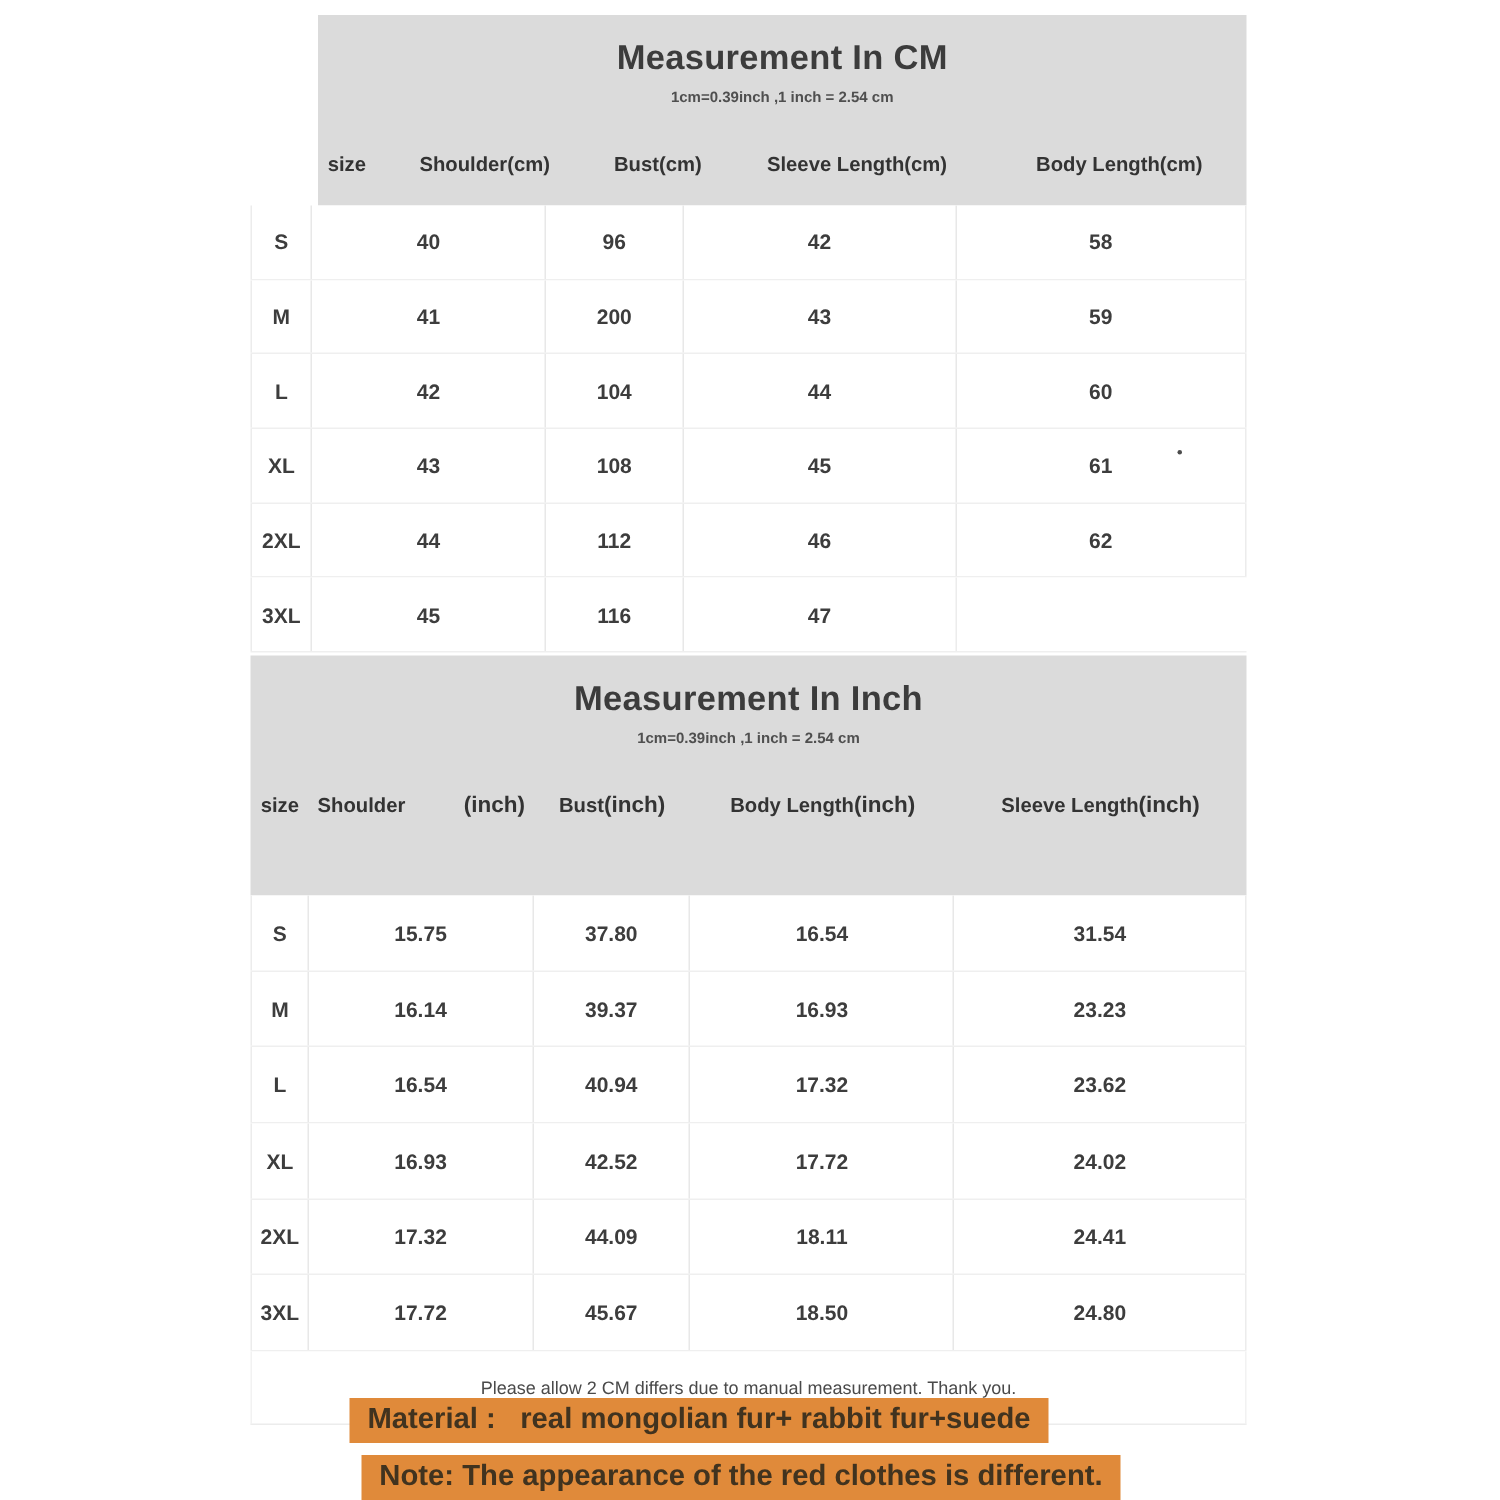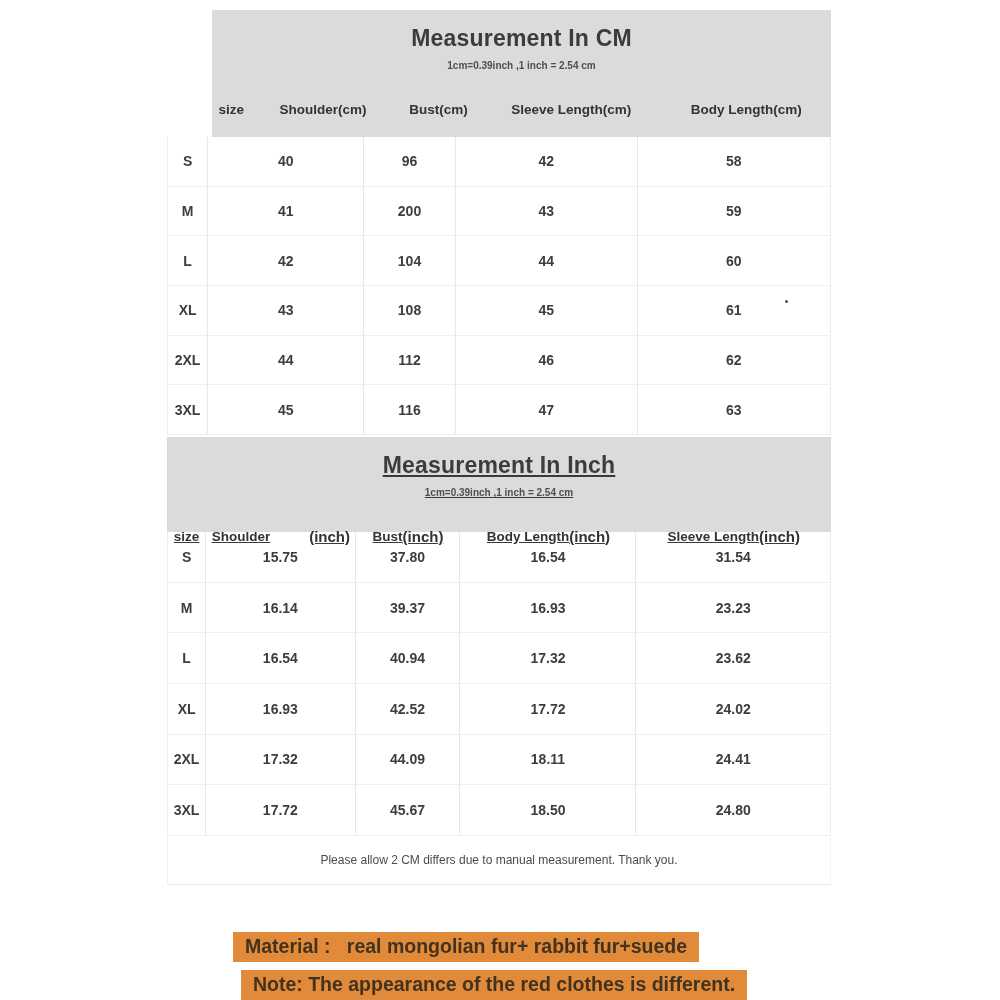--- a/index.html
+++ b/index.html
@@ -9,21 +9,21 @@
     position: relative;
     font-family: "Liberation Sans", sans-serif;
     color: #3a3a3a;
     overflow: hidden;
   }
   .sheet { position: absolute; left: 167px; top: 10px; width: 664px; }
 
   
   .ghead { background: #dbdbdb; text-align: center; }
   .ghead.cm { height: 127px; margin-left: 45px; }
-  .ghead.inch { height: 95px; text-decoration: underline; }
+  .ghead.inch { height: 160px; }
   .title { font-size: 23px; font-weight: 700; padding-top: 15px; color: #3c3c3c; letter-spacing: .2px; }
   .subtitle { font-size: 10px; font-weight: 600; color: #4f4f4f; margin-top: 8px; }
 
   
   .cols { display: flex; margin-top: 26px; font-weight: 700; font-size: 13.5px; color: #333; }
   .cols .th { display: flex; align-items: center; justify-content: center; height: 24px; }
   .unit { font-size: 15px; font-weight: 700; text-align: right; }
 
   
   .w0 { width: 6.2%; }  .w1 { width: 23.5%; } .w2 { width: 13.8%; } .w3 { width: 27.4%; } .w4 { flex: 1; }
@@ -119,21 +119,20 @@
       <div class="td w1">44</div>
       <div class="td w2">112</div>
       <div class="td w3">46</div>
       <div class="td w4">62</div>
     </div>
     <div class="tr">
       <div class="td w0">3XL</div>
       <div class="td w1">45</div>
       <div class="td w2">116</div>
       <div class="td w3">47</div>
-      <div class="td w4">63</div>
     </div>
   </div>
 
   <div class="inch-sec">
     <div class="ghead inch">
       <div class="title">Measurement In Inch</div>
       <div class="subtitle">1cm=0.39inch ,1 inch = 2.54 cm</div>
       <div class="cols">
         <div class="th v0">
             <span>size</span>

